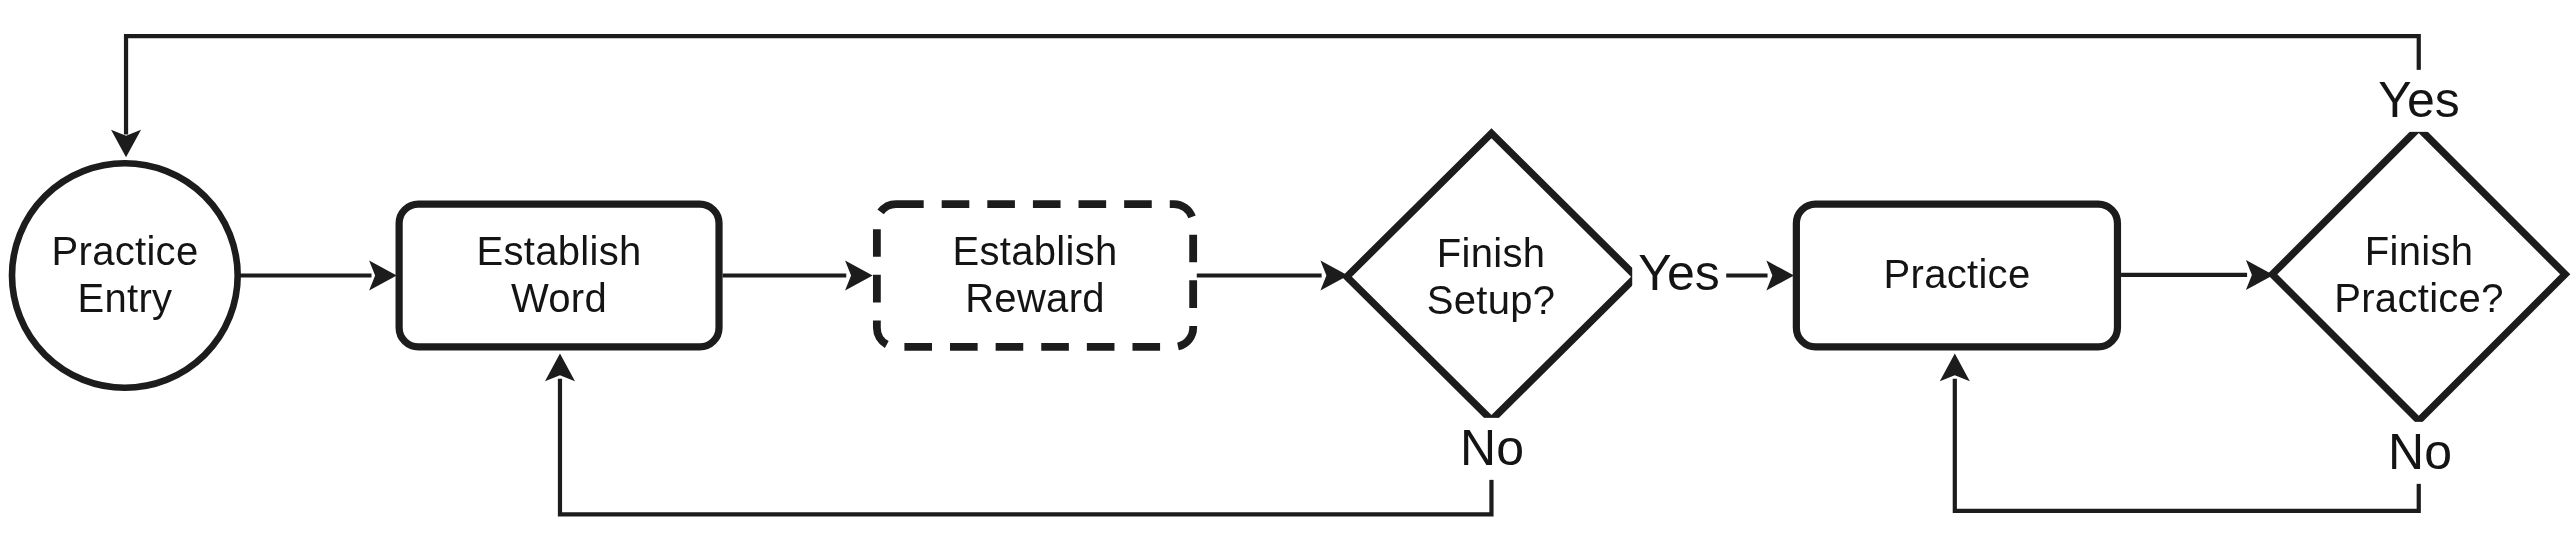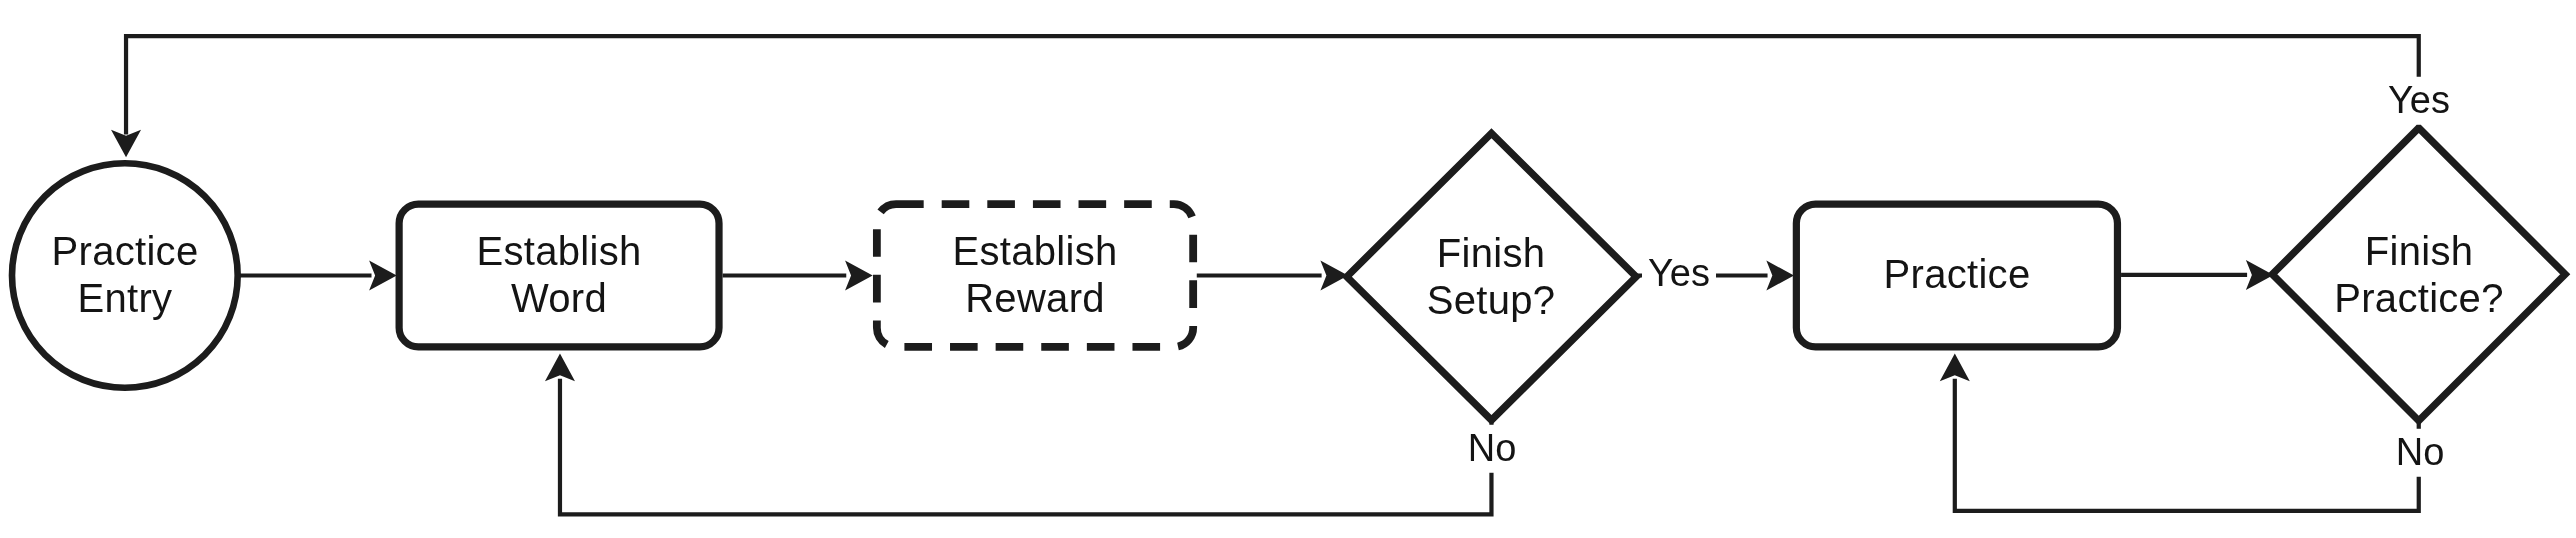--- a/index.html
+++ b/index.html
@@ -33,21 +33,21 @@
     white-space: pre-line;
     font-size: 40px;
     line-height: 1.18;
     color: var(--ink, #141414);
     letter-spacing: 0.3px;
   }
   .edge-label {
     position: absolute;
     transform: translate(-50%, -50%);
     white-space: nowrap;
-    font-size: 38px;
+    font-size: 50px;
     line-height: 1.15;
     color: var(--ink, #141414);
     background: var(--bg, #ffffff);
     padding: 2.4px 6px;
   }
 </style>
 </head>
 <body style="--bg: #ffffff; --ink: #141414;">
 
 <div class="canvas">

